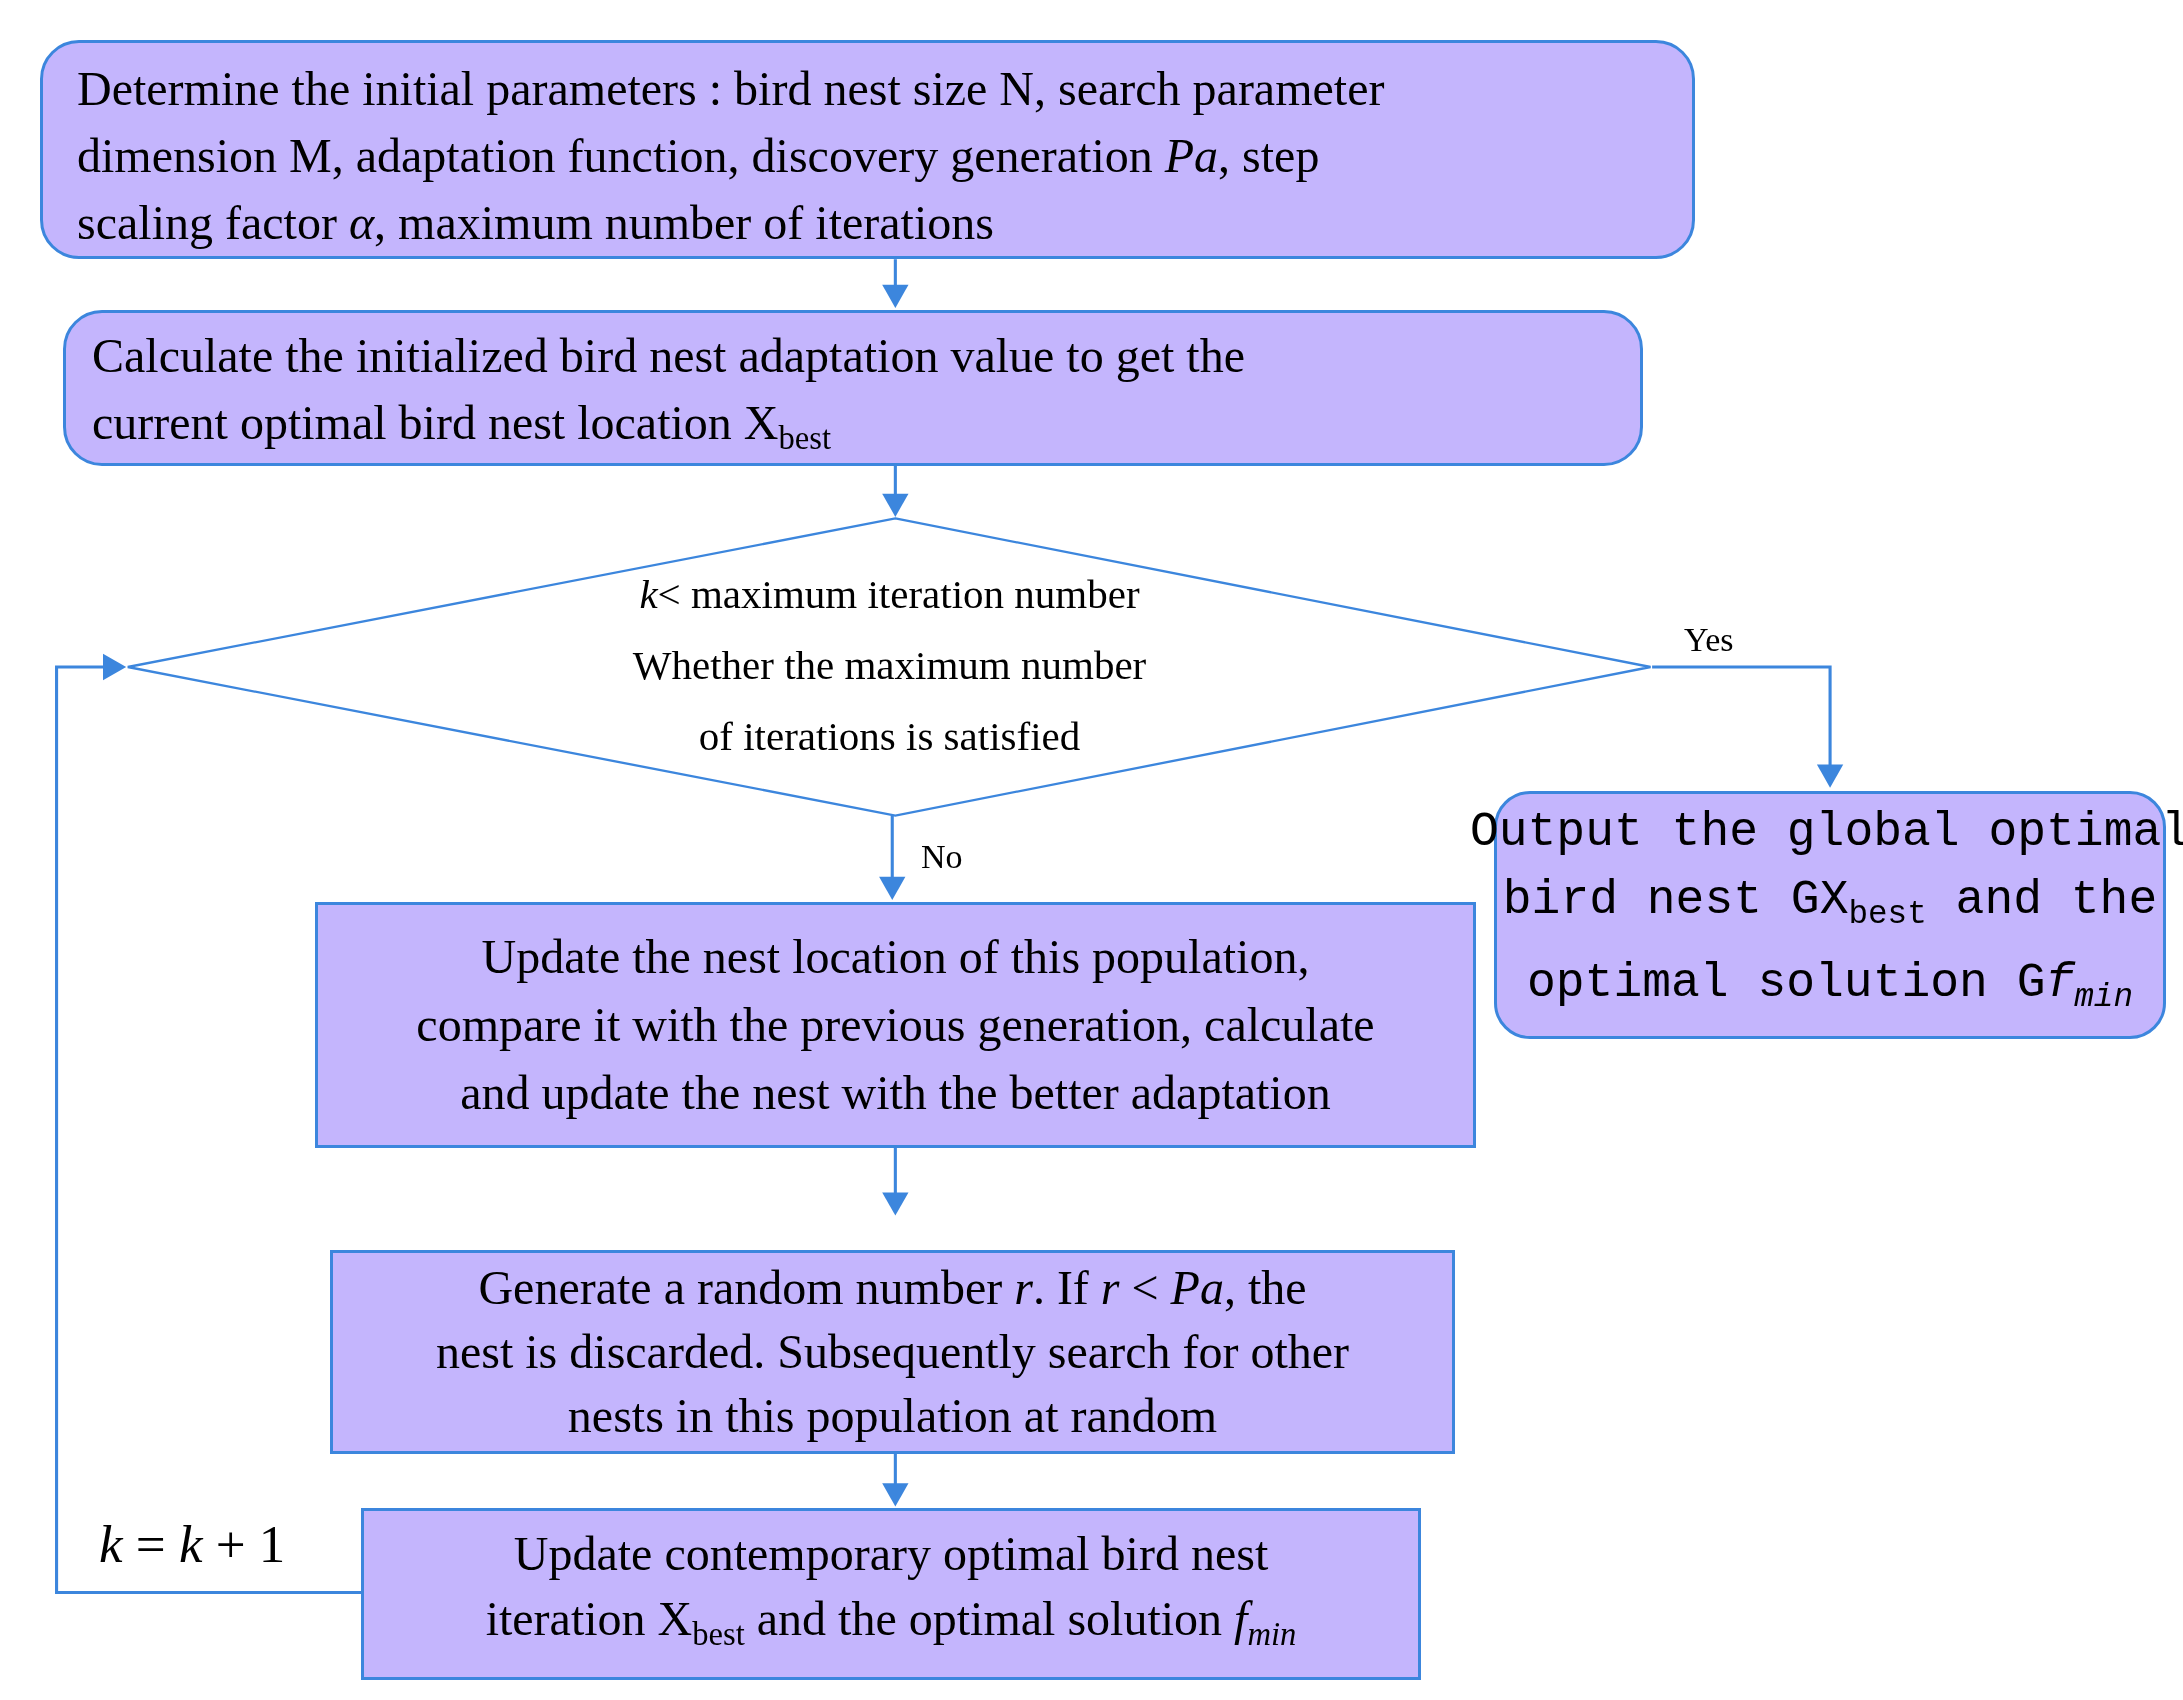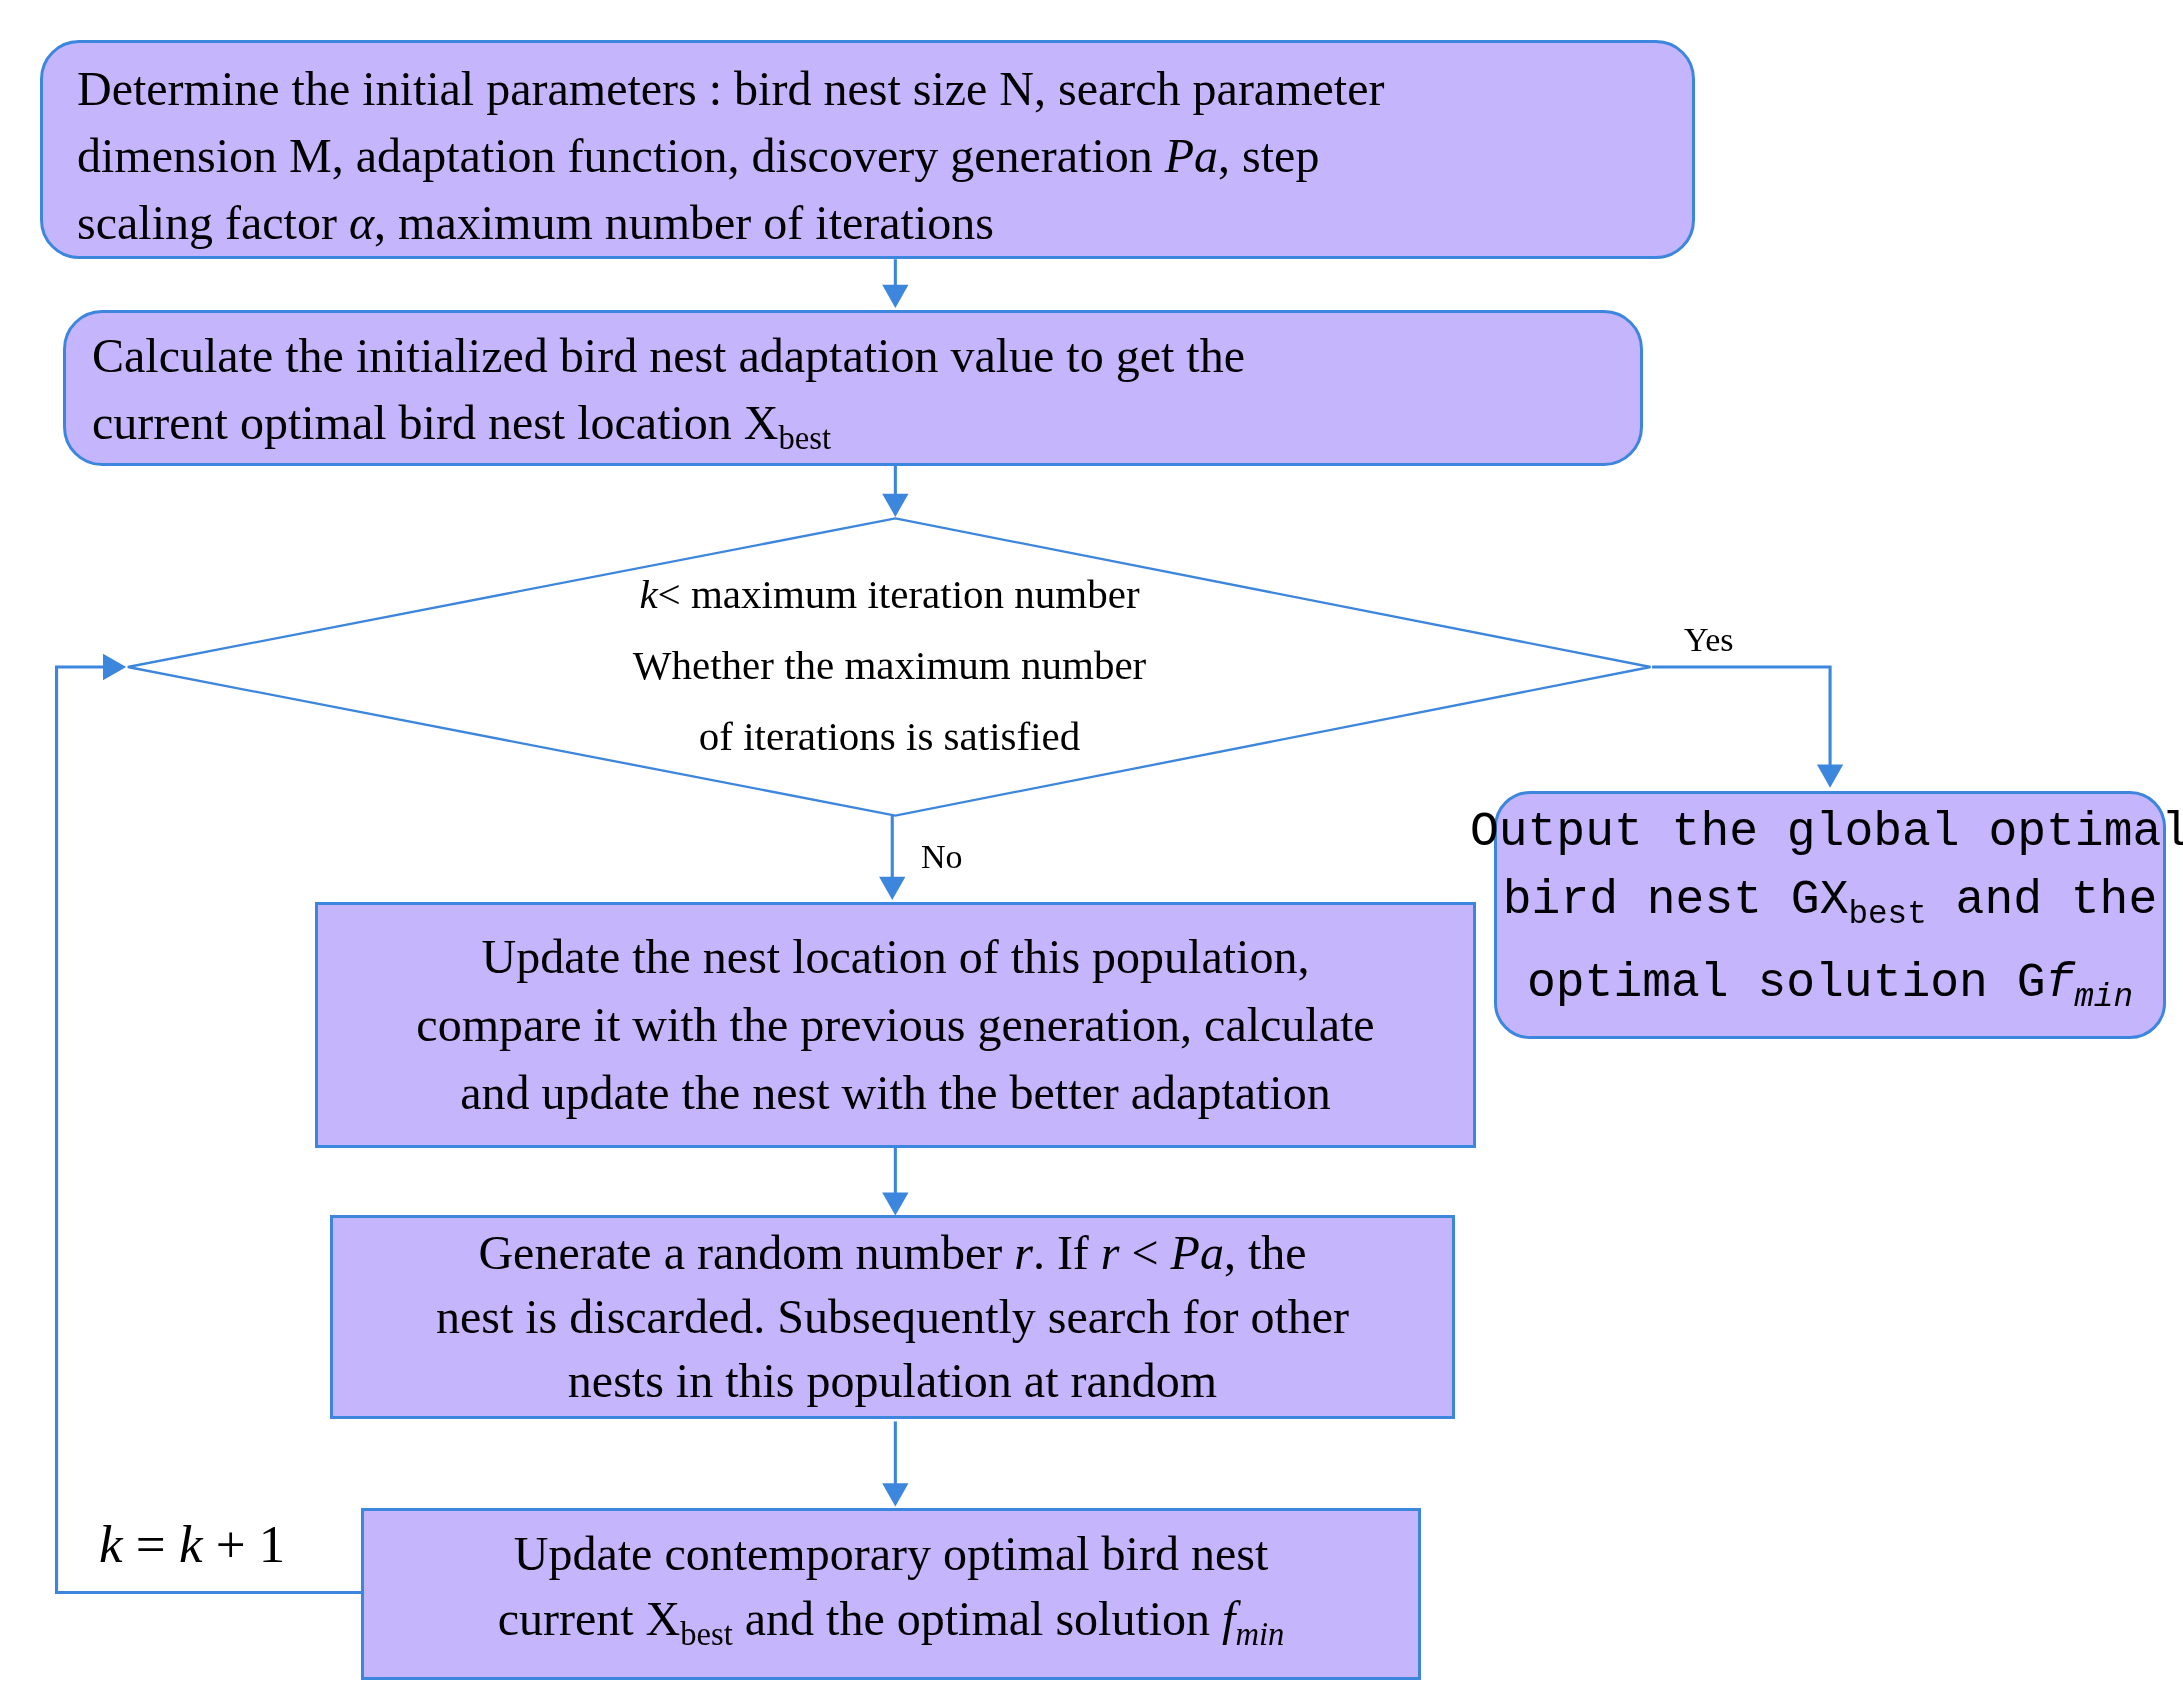--- a/index.html
+++ b/index.html
@@ -14,21 +14,21 @@
     position:absolute; background:#c4b5fd; box-sizing:border-box;
     border:3.1px solid var(--acc); font-size:48px; line-height:67px;
   }
   .rounded{border-radius:39px;}
   .rect{border-width:3.9px;}
   .centered{display:flex;flex-direction:column;justify-content:center;align-items:center;text-align:center;}
   .leftal{text-align:left;}
   #n-init{left:40px;top:40px;width:1655px;height:219px;padding:12.4px 23px 0 34px;}
   #n-calc{left:63px;top:310px;width:1580px;height:156px;padding:9.3px 18.6px 0 26px;}
   #n-update{left:315px;top:902px;width:1161px;height:246px;line-height:68px;}
-  #n-random{left:330px;top:1215px;width:1125px;height:204px;line-height:64px;}
+  #n-random{left:330px;top:1250px;width:1125px;height:204px;line-height:64px;}
   #n-best{left:361px;top:1508px;width:1060px;height:172px;line-height:65px;}
   #n-output{left:1494px;top:791px;width:672px;height:248px;border-radius:36px;line-height:68px;font-family:Liberation Mono, monospace;}
   #d-text{
     position:absolute;left:128px;top:559px;width:1523px;text-align:center;
     font-size:41px;line-height:71px;
   }
   .floatlabel{position:absolute;font-size:34px;line-height:49px;white-space:nowrap;}
   #lbl-yes{left:1684px;top:615px;}
   #lbl-no{left:921px;top:832px;}
   #lbl-counter{left:99px;top:1520px;font-size:53px;}
@@ -111,21 +111,21 @@
     </div>
 
   <div class="node rect centered" id="n-random">
       <div class="tl"><span>Generate a random number </span><span class="it">r</span><span>. If </span><span class="it">r</span><span> &lt; </span><span class="it">Pa</span><span>, the</span></div>
       <div class="tl"><span>nest is discarded. Subsequently search for other</span></div>
       <div class="tl"><span>nests in this population at random</span></div>
     </div>
 
   <div class="node rect centered" id="n-best">
       <div class="tl"><span>Update contemporary optimal bird nest</span></div>
-      <div class="tl"><span>current X</span><span class="sb">best</span><span> and the optimal solution </span><span class="it">f</span><span class="it sb">min</span></div>
+      <div class="tl"><span>iteration X</span><span class="sb">best</span><span> and the optimal solution </span><span class="it">f</span><span class="it sb">min</span></div>
     </div>
 
   <div class="floatlabel" id="lbl-yes">Yes</div>
 
   <div class="floatlabel" id="lbl-no">No</div>
 
   <div class="floatlabel" id="lbl-counter">
       <div class="tl"><span class="it">k</span><span> = </span><span class="it">k</span><span> + 1</span></div>
     </div>
 

